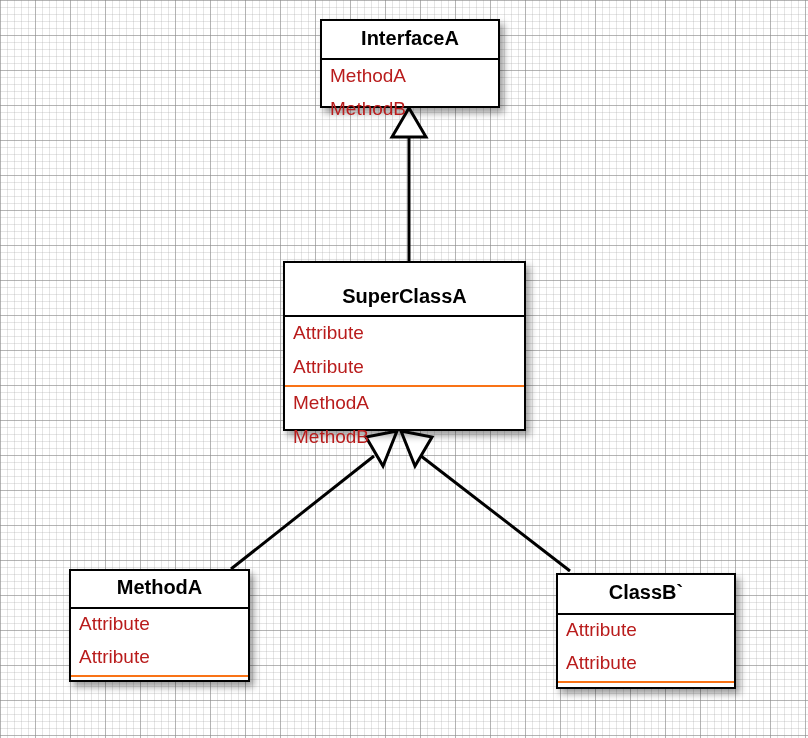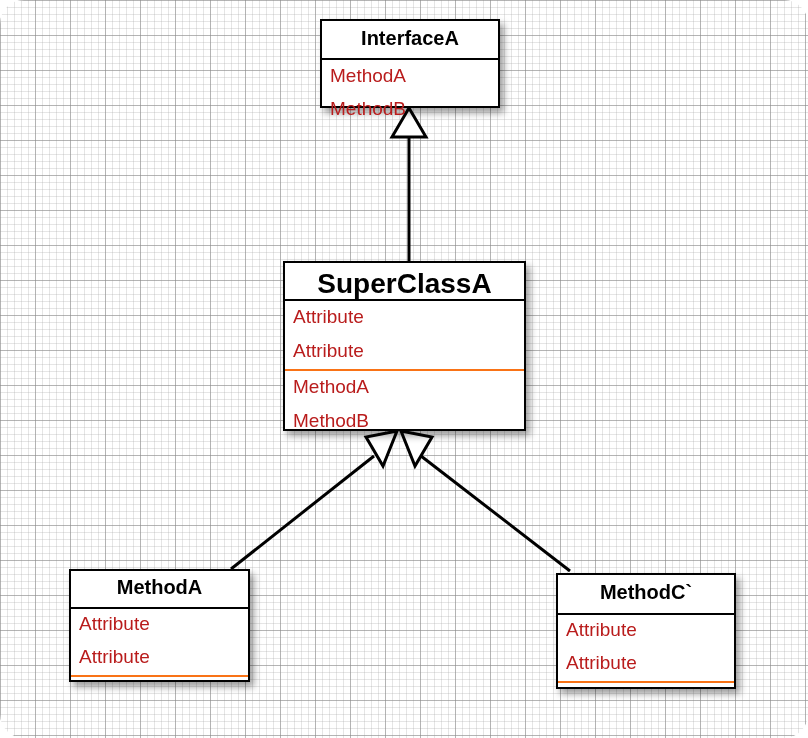--- a/index.html
+++ b/index.html
@@ -26,21 +26,20 @@
       linear-gradient(to bottom, rgba(140,140,140,0.55) 1px, transparent 1px),
       linear-gradient(to right,  rgba(175,175,175,0.32) 1px, transparent 1px),
       linear-gradient(to bottom, rgba(175,175,175,0.32) 1px, transparent 1px);
     background-size:
       35px 35px,
       35px 35px,
       7px 7px,
       7px 7px;
     background-position: 0 0, 0 0, 0 0, 0 0;
     overflow: hidden;
-    border-radius: 24px;
   }
 
   
   #connectors {
     position: absolute;
     left: 0;
     top: 0;
     width: 808px;
     height: 738px;
   }
@@ -99,23 +98,24 @@
   }
 
   
   #box-superclass-a {
     left: 283px;
     top: 261px;
     width: 243px;
     height: 170px;
   }
   #box-superclass-a .uml-title {
-    font-size: 28px;
+    font-size: 20px;
     height: 29px;
     padding-top: 7px;
+    margin-top: 16px;
   }
   #box-superclass-a .uml-row {
     font-size: 19px;
     height: 28px;
     padding-top: 6px;
   }
 
   
   #box-class-b {
     left: 69px;
@@ -197,20 +197,20 @@
 
   <div class="uml-class" id="box-class-b">
     <div class="uml-title">MethodA</div>
     <div class="uml-compartment">
       <div class="uml-row">Attribute</div>
       <div class="uml-row">Attribute</div>
     </div>
   </div>
 
   <div class="uml-class" id="box-class-b-prime">
-    <div class="uml-title">MethodC`</div>
+    <div class="uml-title">ClassB`</div>
     <div class="uml-compartment">
       <div class="uml-row">Attribute</div>
       <div class="uml-row">Attribute</div>
     </div>
   </div>
 
 </div>
 
 </body></html>

